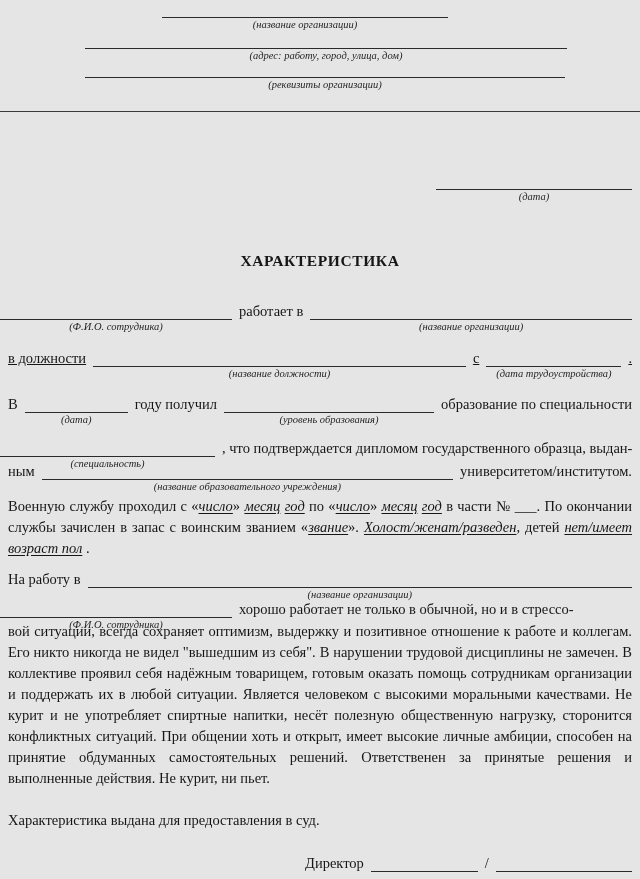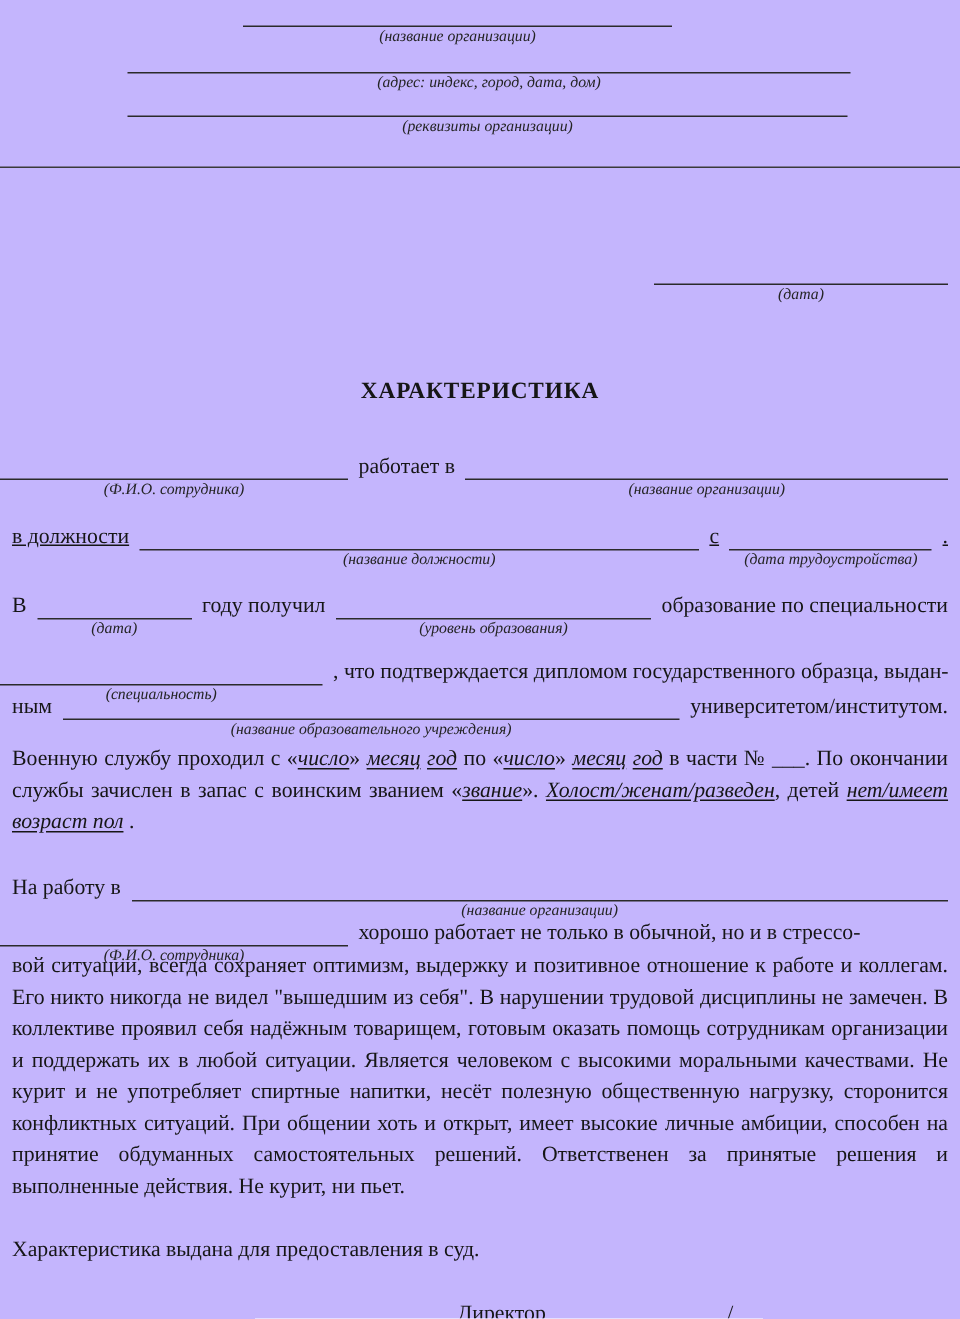--- a/index.html
+++ b/index.html
@@ -1,19 +1,19 @@
 <!DOCTYPE html>
 <html lang="ru"><head>
 <meta charset="utf-8">
 <style>
   html,body{margin:0;padding:0;background:#fff;}
   .page{
     position:relative;
     width:640px;height:879px;
-    background:#c4b5fd;
+    background:#e5e5e5;
     font-family:"Liberation Serif","DejaVu Serif",serif;
     font-size:14.5px;line-height:21px;color:#161616;
     overflow:hidden;
   }
   
   .hrow{position:relative;border-bottom:1.3px solid #2a2a2a;}
   .h1{margin:10px 0 0 162px;width:286px;height:7px;}
   .h2{margin:23px 0 0 85px;width:482px;height:7px;}
   .h3{margin:21px 0 0 85px;width:480px;height:7px;}
   .fullrule{margin-top:33px;width:640px;border-bottom:1.4px solid #3a3a3a;}
@@ -29,40 +29,40 @@
   .title{margin-top:62px;text-align:center;font-weight:bold;font-size:15.5px;letter-spacing:.6px;line-height:18px;}
   
   .row{display:flex;align-items:flex-end;height:17px;padding:0 8px;}
   .row.flush{padding-left:0;}
   .field{position:relative;border-bottom:1.2px solid #2a2a2a;height:13px;flex:0 0 auto;}
   .grow{flex:1 1 auto;}
   .lbl{white-space:nowrap;padding:0 7px;line-height:17px;}
   .lbl.first{padding-left:0;}
   .lbl.last{padding-right:0;}
   .mt1{margin-top:33px;} .mt2{margin-top:30px;text-decoration:underline;} .mt3{margin-top:29px;}
-  .mt4{margin-top:27px;} .mt5{margin-top:6px;} .mt6{margin-top:25px;} .mt7{margin-top:13px;}
+  .mt4{margin-top:27px;} .mt5{margin-top:6px;} .mt6{margin-top:12px;} .mt7{margin-top:13px;}
   
   .para{margin:16px 8px 0;text-align:justify;}
   .para.tight{margin-top:3px;}
   .plain{margin:21px 8px 0;}
   .ph{font-style:italic;text-decoration:underline;text-underline-offset:2px;}
   
   .sigrow{display:flex;align-items:flex-end;height:17px;margin-top:24px;padding-left:305px;}
   .sig1{width:107px;} .sig2{width:136px;}
 </style>
 </head>
 <body>
 
 <div class="page">
 
   <div class="hrow h1">
     <span class="cap">(название организации)</span>
   </div>
   <div class="hrow h2">
-    <span class="cap">(адрес: индекс, город, дата, дом)</span>
+    <span class="cap">(адрес: работу, город, улица, дом)</span>
   </div>
   <div class="hrow h3">
     <span class="cap">(реквизиты организации)</span>
   </div>
   <div class="fullrule"></div>
 
   <div class="datefield">
     <span class="cap">(дата)</span>
   </div>
 

